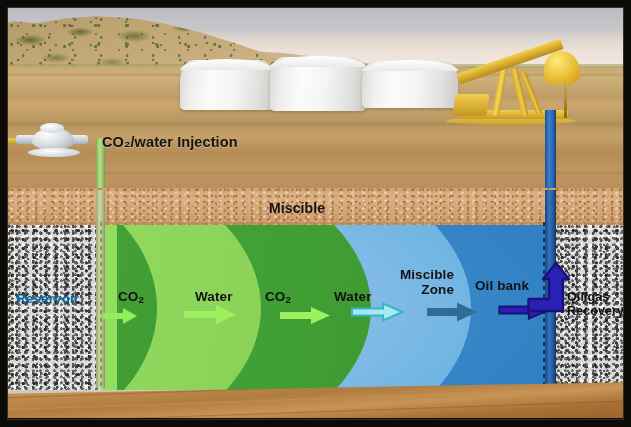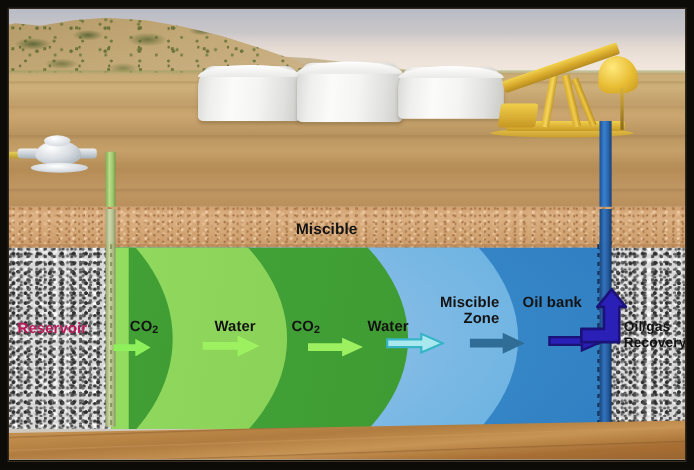--- a/index.html
+++ b/index.html
@@ -440,40 +440,41 @@
       <svg width="52" height="20" viewBox="0 0 52 20">
         <path d="M1.5 6.5 H31 V1.5 L50.5 10 L31 18.5 V13.5 H1.5 Z" fill="#2a1fb6" stroke="#1b1278" stroke-width="2.2"></path>
       </svg>
     </div>
     <div class="arrow" style="left:519px; top:253px;">
       <svg width="48" height="58" viewBox="0 0 48 58">
         <path d="M1.5 38 H22 V18 H16 L29 2 L42 18 H36 V50 H1.5 Z" fill="#2a1fb6" stroke="#1b1278" stroke-width="2.4" stroke-linejoin="round"></path>
       </svg>
     </div>
 
+    <span class="lbl shadow" style="left:94px; top:126px; font-size:14.5px;">CO₂/water Injection</span>
 
 
     <span class="lbl" style="left:261px; top:192px; font-size:14px;">Miscible</span>
 
-    <span class="lbl" style="left:8px; top:283px; font-size:13.5px; color:#be185d;">Reservoir</span>
+    <span class="lbl" style="left:8px; top:283px; font-size:13.5px; color:#0369a1;">Reservoir</span>
 
     <span class="lbl" style="left:110px; top:281px; font-size:13.5px;">CO<sub>2</sub></span>
 
     <span class="lbl" style="left:187px; top:281px; font-size:13.5px;">Water</span>
 
     <span class="lbl" style="left:257px; top:281px; font-size:13.5px;">CO<sub>2</sub></span>
 
     <span class="lbl" style="left:326px; top:281px; font-size:13.5px;">Water</span>
 
     <div class="lbl two-line" style="left:384px; top:259px; font-size:13.5px; width:62px;">
       <div>Miscible</div>
       <div>Zone</div>
     </div>
 
-    <span class="lbl" style="left:467px; top:259px; font-size:13.5px;">Oil bank</span>
+    <span class="lbl" style="left:467px; top:270px; font-size:13.5px;">Oil bank</span>
 
     <div class="lbl two-line" style="left:559px; top:282px; font-size:12.5px; width:66px; text-align:left;">
       <div>Oil/gas</div>
       <div>Recovery</div>
     </div>
 
   </div>
 
   <div class="frame"></div>
   <div class="frame-inner"></div>

